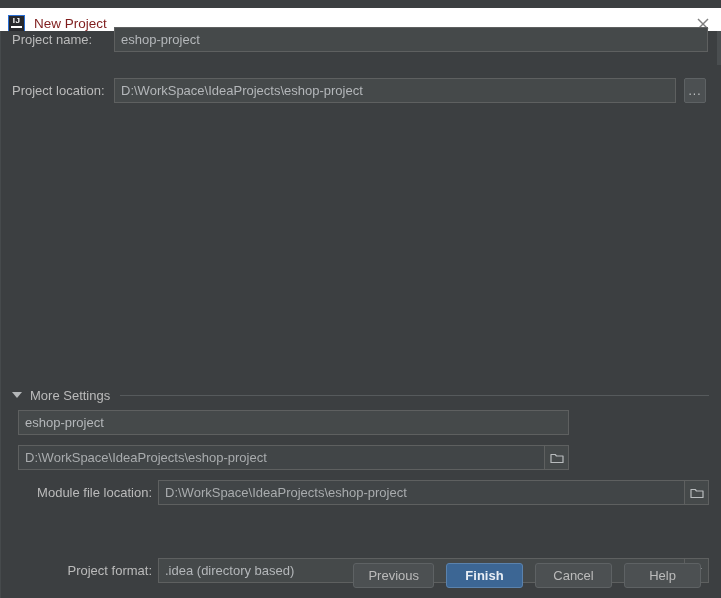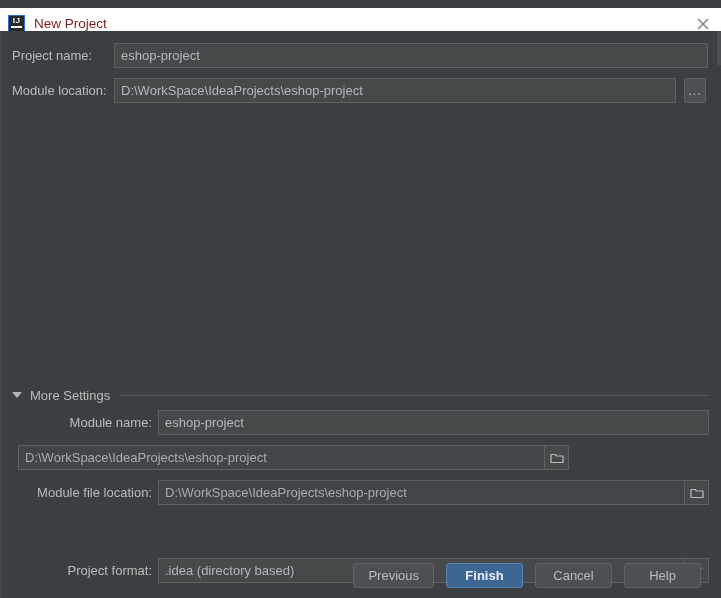--- a/index.html
+++ b/index.html
@@ -276,41 +276,40 @@
         <line x1="14" y1="4" x2="4" y2="14" stroke="#7f7f7f" stroke-width="1.4"></line>
       </svg>
     </div>
   </div>
 
   <div class="body-area">
     <div class="edge-left"></div>
   </div>
   <div class="edge-right"></div>
 
-  <div class="row" style="left:12px; top:43px; width:697px;align-items:center;">
+  <div class="row" style="left:12px; top:27px; width:697px;align-items:center;">
     <div class="lbl" style="width:93px;">Project name:</div>
     <div class="field" style="width:594px; margin-left:9px;">eshop-project</div>
   </div>
 
   <div class="row" style="left:12px; top:78px; width:697px;">
-    <div class="lbl" style="width:93px;">Module location:</div>
+    <div class="lbl" style="width:93px;">Project location:</div>
     <div class="field" style="width:562px; margin-left:9px;">D:\WorkSpace\IdeaProjects\eshop-project</div>
     <div class="btn-browse" style="margin-left:8px;">
       <span class="dots">...</span>
     </div>
   </div>
 
   <div class="more-settings">
     <div class="tri"></div>
     <div class="more-label">More Settings</div>
     <div class="hrule"></div>
   </div>
 
   <div class="row" style="left:12px; top:410px; width:697px;">
-    <div class="lbl lbl-right" style="width:140px;">Module name:</div>
     <div class="field" style="width:551px; margin-left:6px;">eshop-project</div>
   </div>
 
   <div class="row" style="left:12px; top:445px; width:697px;">
     <div class="field readonly" style="width:527px; margin-left:6px;">D:\WorkSpace\IdeaProjects\eshop-project</div>
     <div class="btn-folder">
       <svg width="14" height="12" viewBox="0 0 14 12">
         <path d="M1 2.5 L1 10.5 L13 10.5 L13 4 L6.5 4 L5.2 2.5 Z" fill="none" stroke="#b9bcbe" stroke-width="1.2" stroke-linejoin="round"></path>
       </svg>
     </div>

